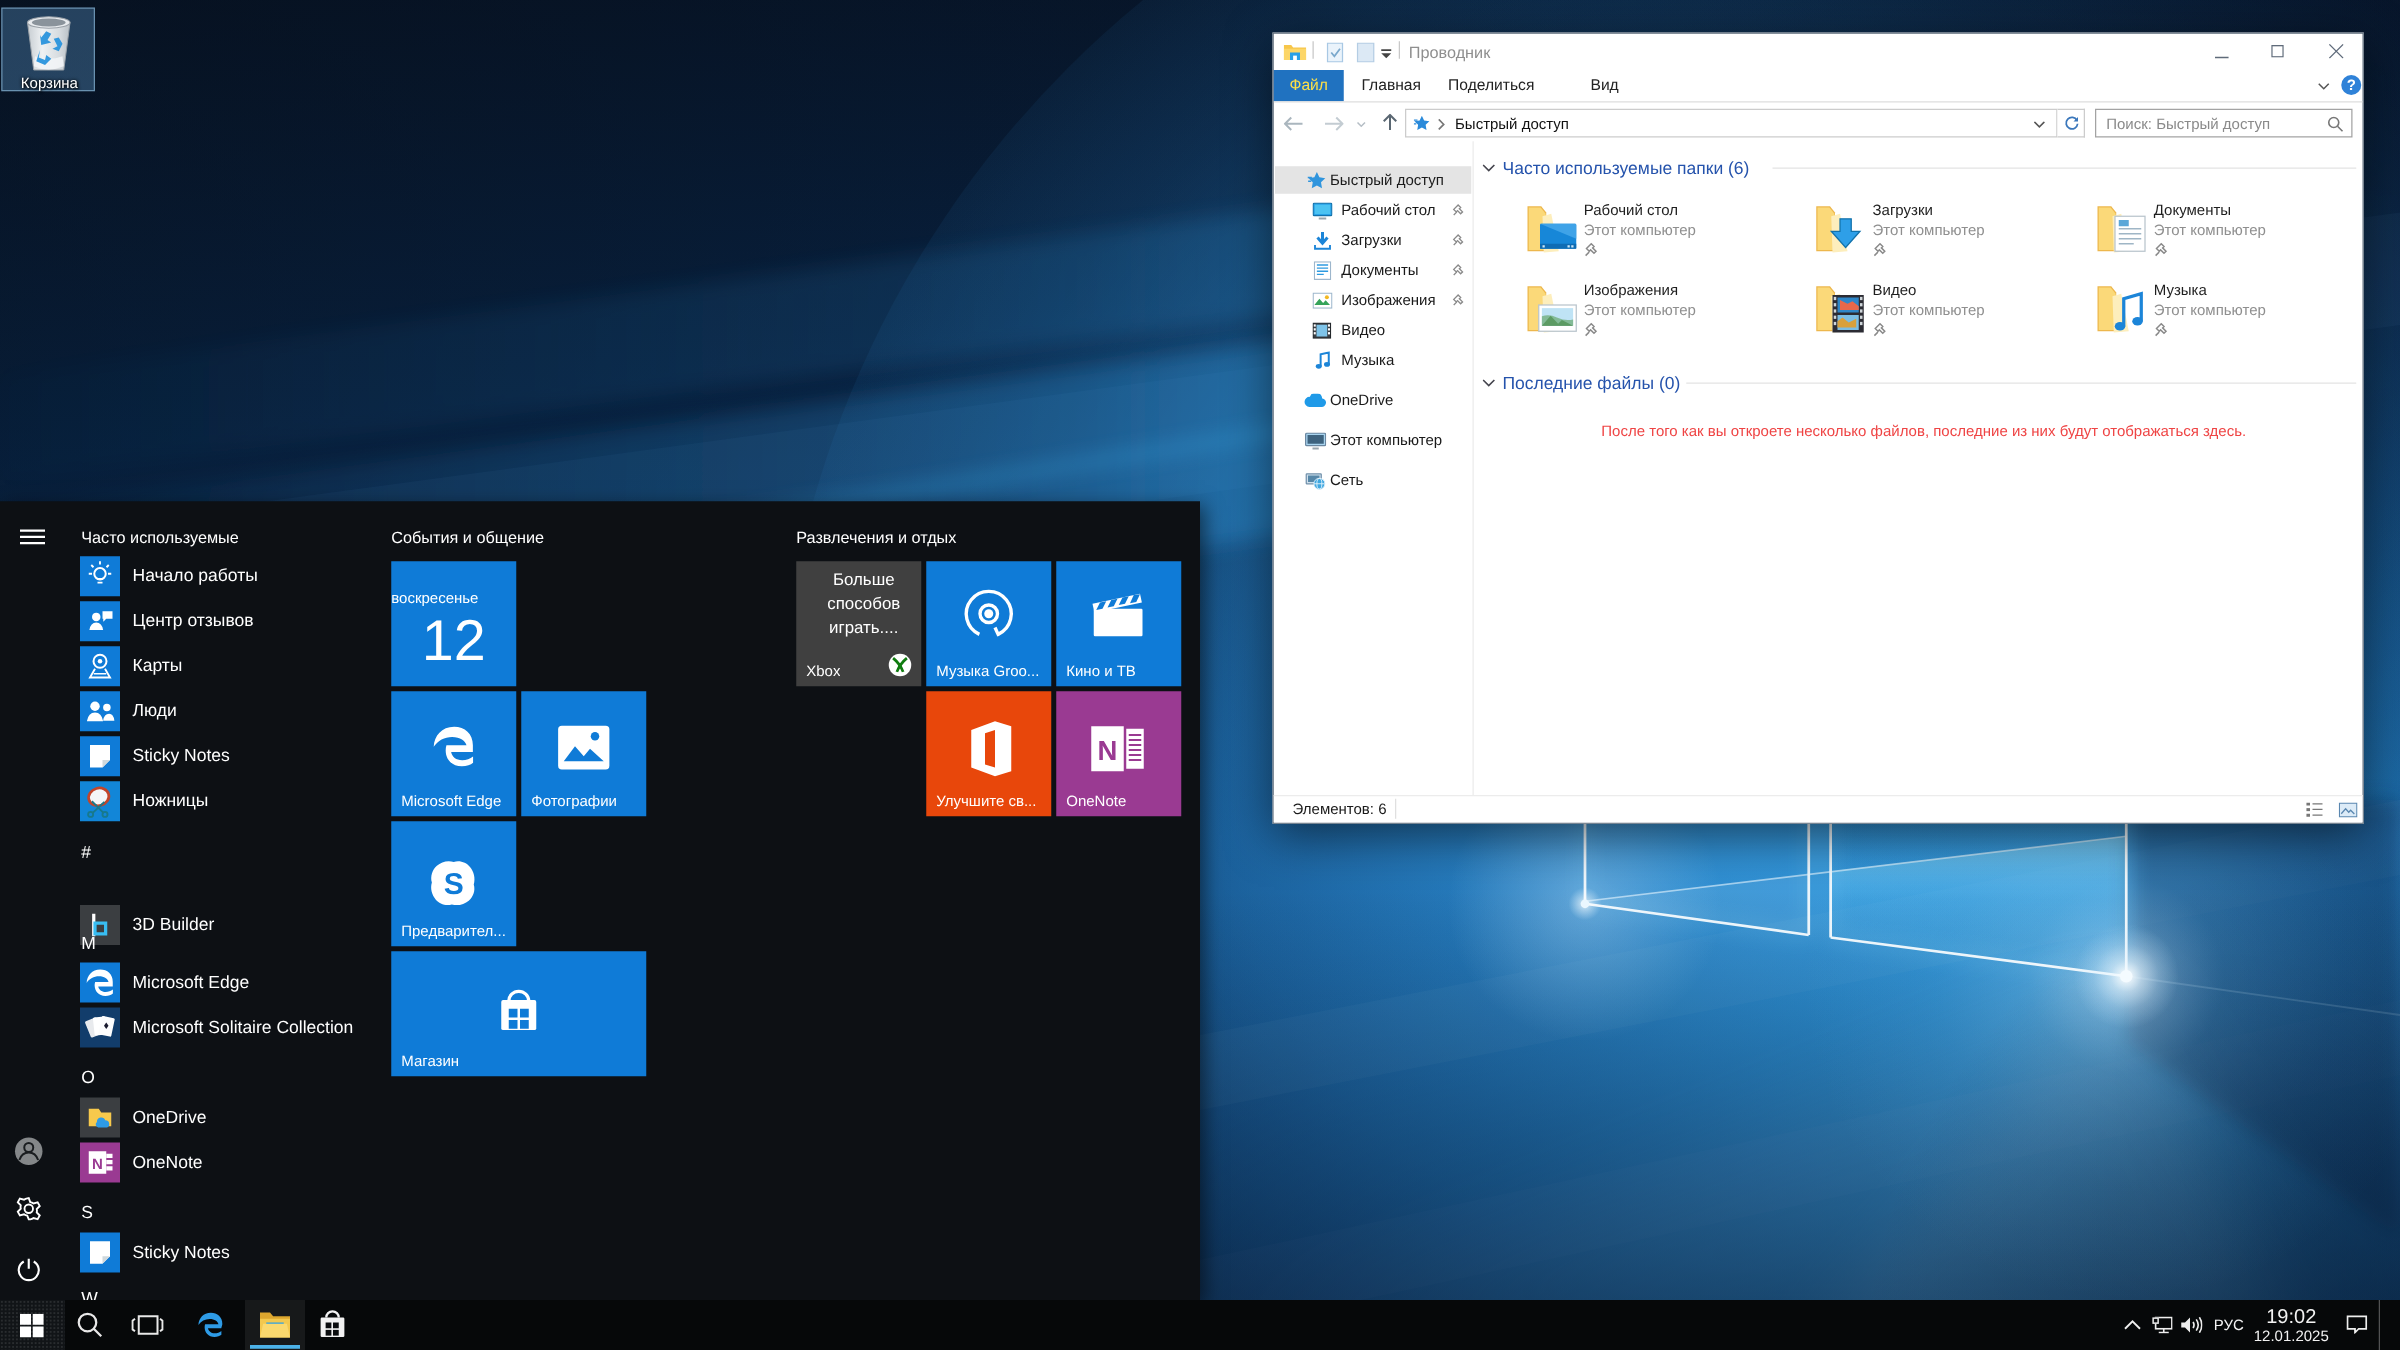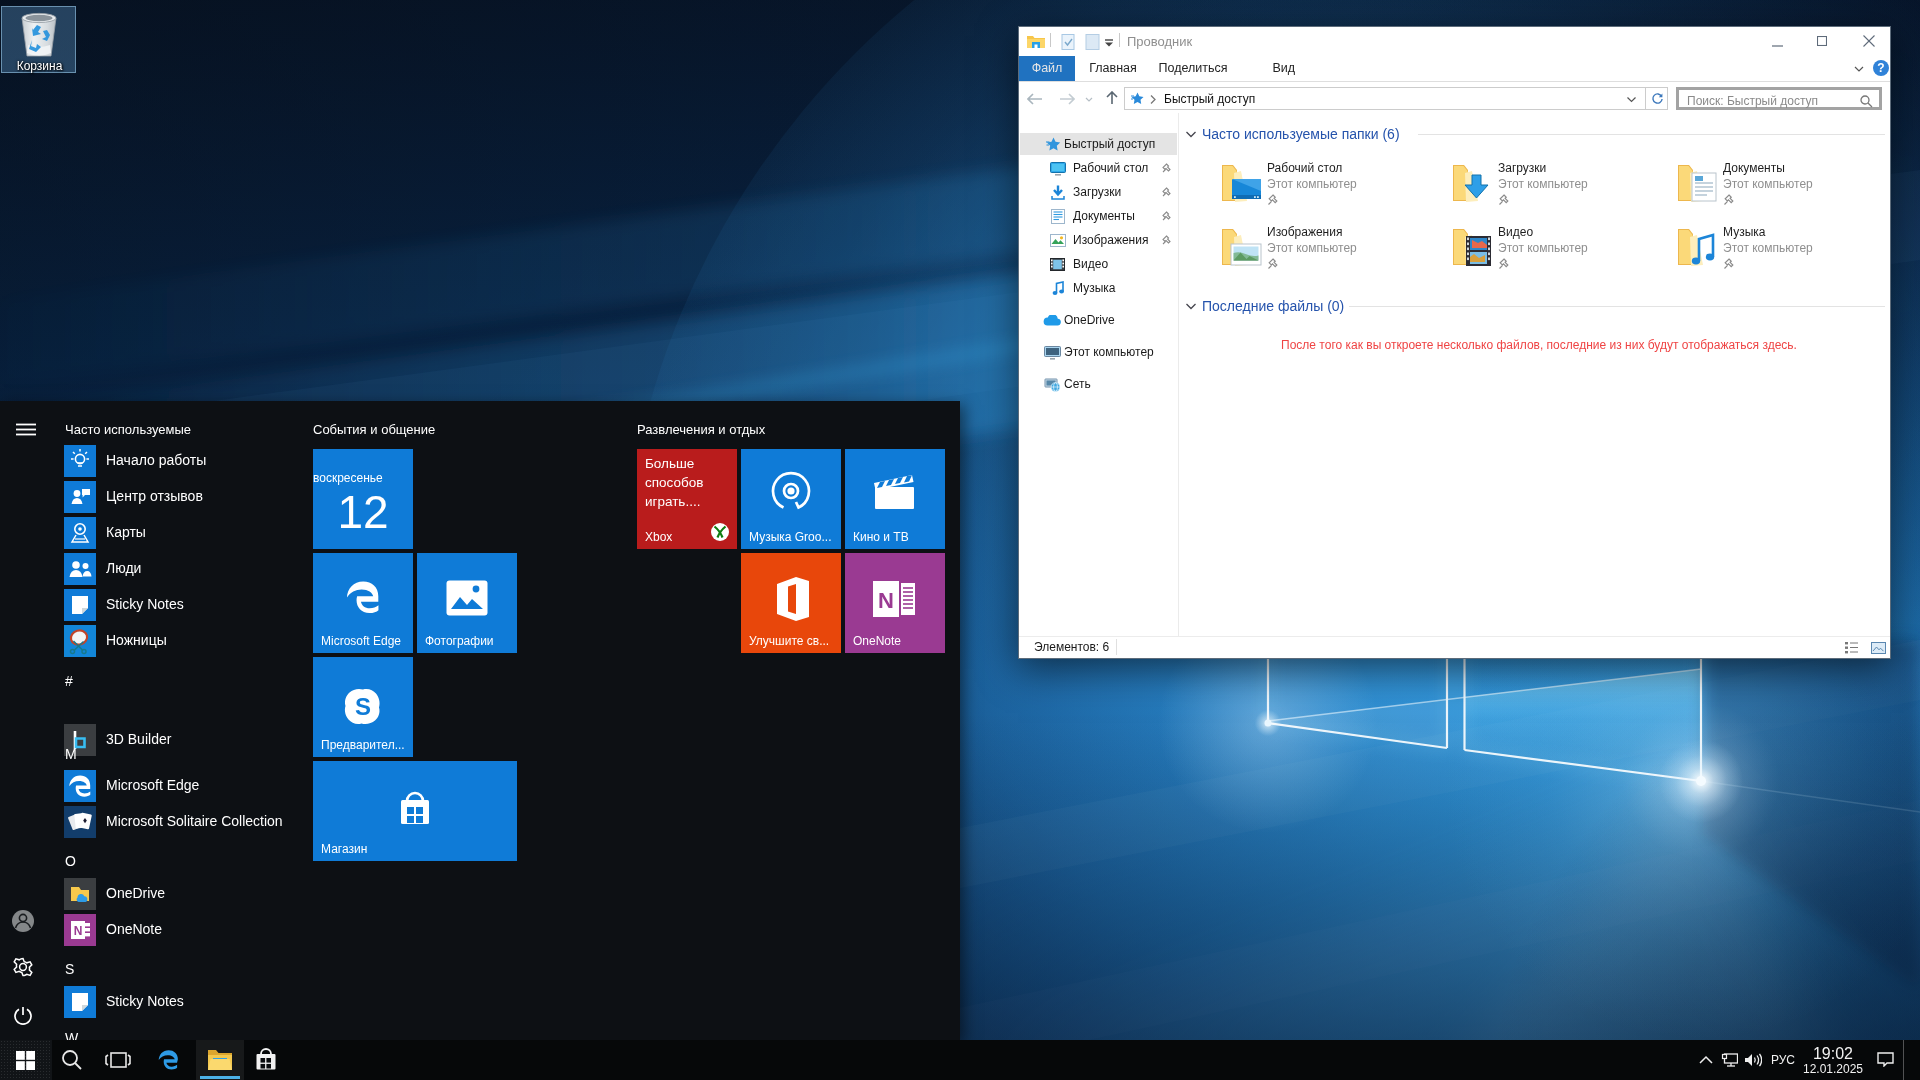--- a/index.html
+++ b/index.html
@@ -380,21 +380,21 @@
           <rect x="13" y="20" width="7" height="7"></rect>
           <rect x="22" y="20" width="7" height="7"></rect>
           <rect x="13" y="29" width="7" height="7"></rect>
           <rect x="22" y="29" width="7" height="7"></rect>
         </g>
       </svg>
   <div class="lbl">Магазин</div>
 </div>
 
 <div class="sm-label" style="left:637px;top:21px;">Развлечения и отдых</div>
-<div class="tile" style="left:637px;top:48px;background:#b91c1c;">
+<div class="tile" style="left:637px;top:48px;background:#404040;text-align:center;">
   <div style="position:absolute;left:8px;top:5px;color:#fff;font-size:13.5px;line-height:19px;">Больше способов играть....</div>
   <div class="lbl">Xbox</div>
   <svg width="20" height="20" viewBox="0 0 20 20" style="position:absolute;right:7px;bottom:7px;">
         <circle cx="10" cy="10" r="9" fill="#fff"></circle>
         <g stroke="#107c10" stroke-width="2.2" fill="none">
           <path d="M4.5,4.5 q5.5,4.5 8,11"></path>
           <path d="M15.5,4.5 q-5.5,4.5 -8,11"></path>
         </g>
       </svg>
 </div>
@@ -478,21 +478,21 @@
 <svg width="10" height="10" style="position:absolute;left:798px;top:9px;">
       <rect x="0.5" y="0.5" width="9" height="9" fill="none" stroke="#5f6b7a" stroke-width="1.1"></rect>
     </svg>
 <svg width="12" height="12" style="position:absolute;left:844px;top:8px;">
       <g stroke="#5f6b7a" stroke-width="1.1">
         <line x1="0.5" y1="0.5" x2="11.5" y2="11.5"></line>
         <line x1="11.5" y1="0.5" x2="0.5" y2="11.5"></line>
       </g>
     </svg>
 
-<div style="position:absolute;left:0px;top:29px;width:56px;height:25px;background:#2072c0;color:#e5e5e5;font-size:12.5px;text-align:center;line-height:25px;">Файл</div>
+<div style="position:absolute;left:0px;top:29px;width:56px;height:25px;background:#2072c0;color:#fde047;font-size:12.5px;text-align:center;line-height:25px;">Файл</div>
 <div style="position:absolute;left:66px;top:29px;width:56px;height:25px;color:#232323;font-size:12.5px;text-align:center;line-height:25px;">Главная</div>
 <div style="position:absolute;left:136px;top:29px;width:76px;height:25px;color:#232323;font-size:12.5px;text-align:center;line-height:25px;">Поделиться</div>
 <div style="position:absolute;left:232px;top:29px;width:44px;height:25px;color:#232323;font-size:12.5px;text-align:right;line-height:25px;">Вид</div>
 <svg width="10" height="6" style="position:absolute;left:835px;top:39px;">
       <path d="M1,1 l4,4 4,-4" fill="none" stroke="#555" stroke-width="1.2"></path>
     </svg>
 <div style="position:absolute;left:854px;top:33px;width:16px;height:16px;border-radius:8px;background:#2f82d8;color:#fff;font-size:12px;font-weight:bold;text-align:center;line-height:16px;">?</div>
 <div style="position:absolute;left:0;top:54px;width:871px;height:1px;background:#dedede;"></div>
 
 <svg width="16" height="12" style="position:absolute;left:8px;top:66px;">
@@ -522,21 +522,21 @@
   <svg width="9" height="6" style="position:absolute;right:9px;top:9px;">
         <path d="M0.5,0.5 l4,4 4,-4" fill="none" stroke="#555" stroke-width="1.2"></path>
       </svg>
 </div>
 <div style="position:absolute;left:627px;top:60px;width:22px;height:23px;border:1px solid #cccccc;border-left:none;background:#fff;">
   <svg width="14" height="14" style="position:absolute;left:4px;top:4px;">
         <path d="M11.6,4.4 A4.6,4.6 0 1 0 12.1,7" fill="none" stroke="#3b77bb" stroke-width="1.4"></path>
         <path d="M12.4,1.6 v3.6 h-3.6 z" fill="#3b77bb"></path>
       </svg>
 </div>
-<div style="position:absolute;left:657px;top:60px;width:206px;height:23px;border:3px solid #a3a3a3;background:#fff;">
+<div style="position:absolute;left:657px;top:60px;width:206px;height:23px;border:1px solid #a3a3a3;background:#fff;">
   <div style="position:absolute;left:8px;top:4px;font-size:12px;color:#8a8a8a;">Поиск: Быстрый доступ</div>
   <svg width="13" height="13" style="position:absolute;right:6px;top:5px;">
         <circle cx="5" cy="5" r="4" fill="none" stroke="#777" stroke-width="1.3"></circle>
         <line x1="8" y1="8" x2="12" y2="12" stroke="#777" stroke-width="1.3"></line>
       </svg>
 </div>
 
 <div style="position:absolute;left:159px;top:86px;width:1px;height:523px;background:#ebebeb;"></div>
 <div style="position:absolute;left:1px;top:106px;width:157px;height:22px;background:#e4e4e4;"></div>
 <svg width="15" height="15" style="position:absolute;left:27px;top:110px;">

